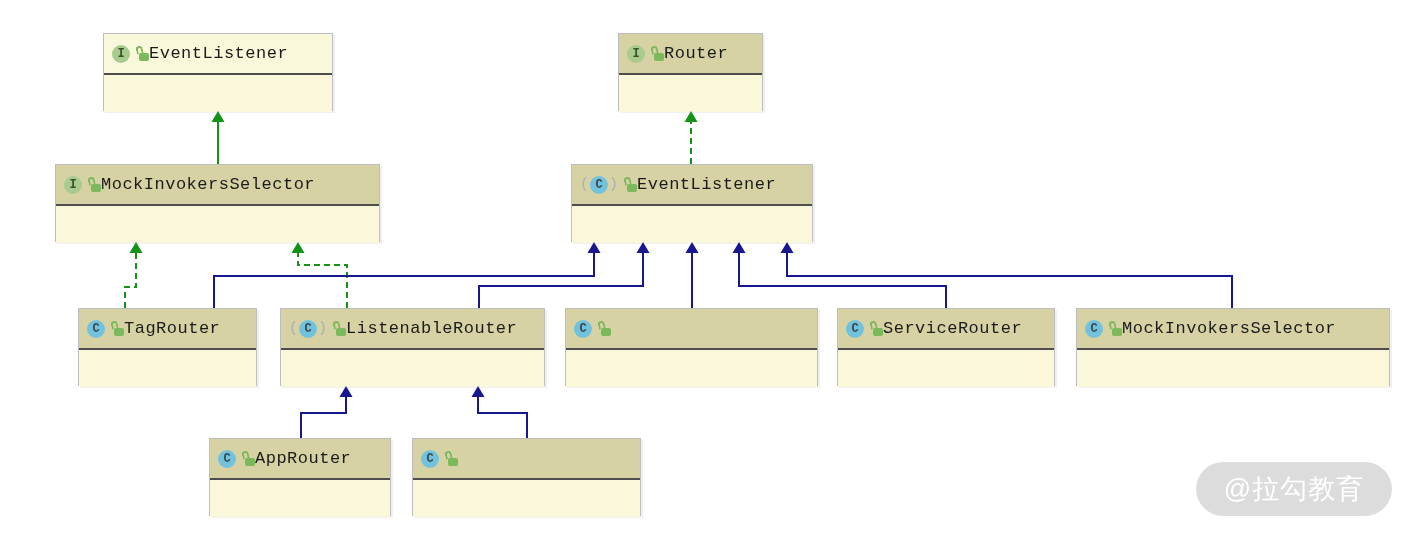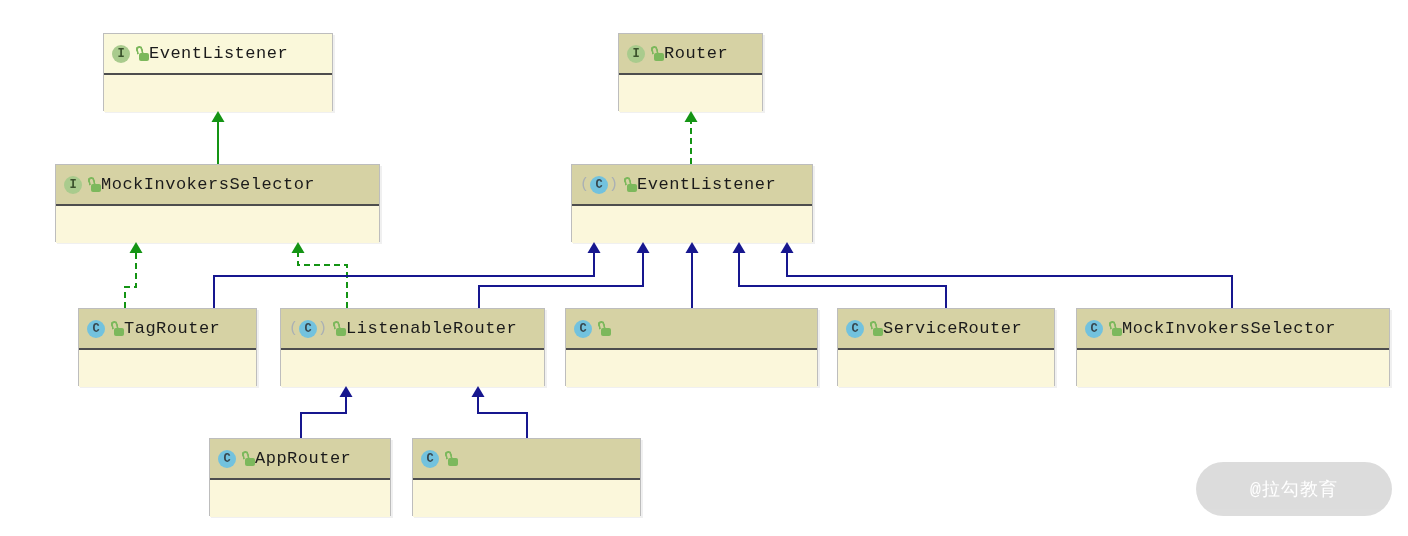--- a/index.html
+++ b/index.html
@@ -25,21 +25,21 @@
   .lock .shackle{position:absolute;top:0;left:1px;width:7px;height:8px;border:2px solid #7cb85c;
                  border-bottom:none;border-radius:5px 5px 0 0;box-sizing:border-box;
                  transform:rotate(-14deg);}
   .lock .lockbody{position:absolute;bottom:0;right:0;width:10px;height:8px;background:#7cb85c;
                   border-radius:2px;}
   .lbl{flex:1;text-align:left;font-size:17px;color:#1b1b1b;white-space:nowrap;
        letter-spacing:0.5px;}
   svg.edges{position:absolute;left:0;top:0;pointer-events:none;}
   .watermark{position:absolute;left:1196px;top:462px;width:196px;height:54px;border-radius:27px;
              background:#dadada;opacity:0.92;display:flex;align-items:center;justify-content:center;}
-  .watermark span{color:#ffffff;font-size:18px;font-family:Liberation Mono, monospace;
+  .watermark span{color:#ffffff;font-size:27px;font-family:Liberation Sans, sans-serif;
                   letter-spacing:1px;}
 </style>
 </head>
 <body>
 
 <div id="canvas">
 
   <div class="node cream" style="left:103px;top:33px;width:230px;">
     <div class="hdr">
       <span class="icons">

